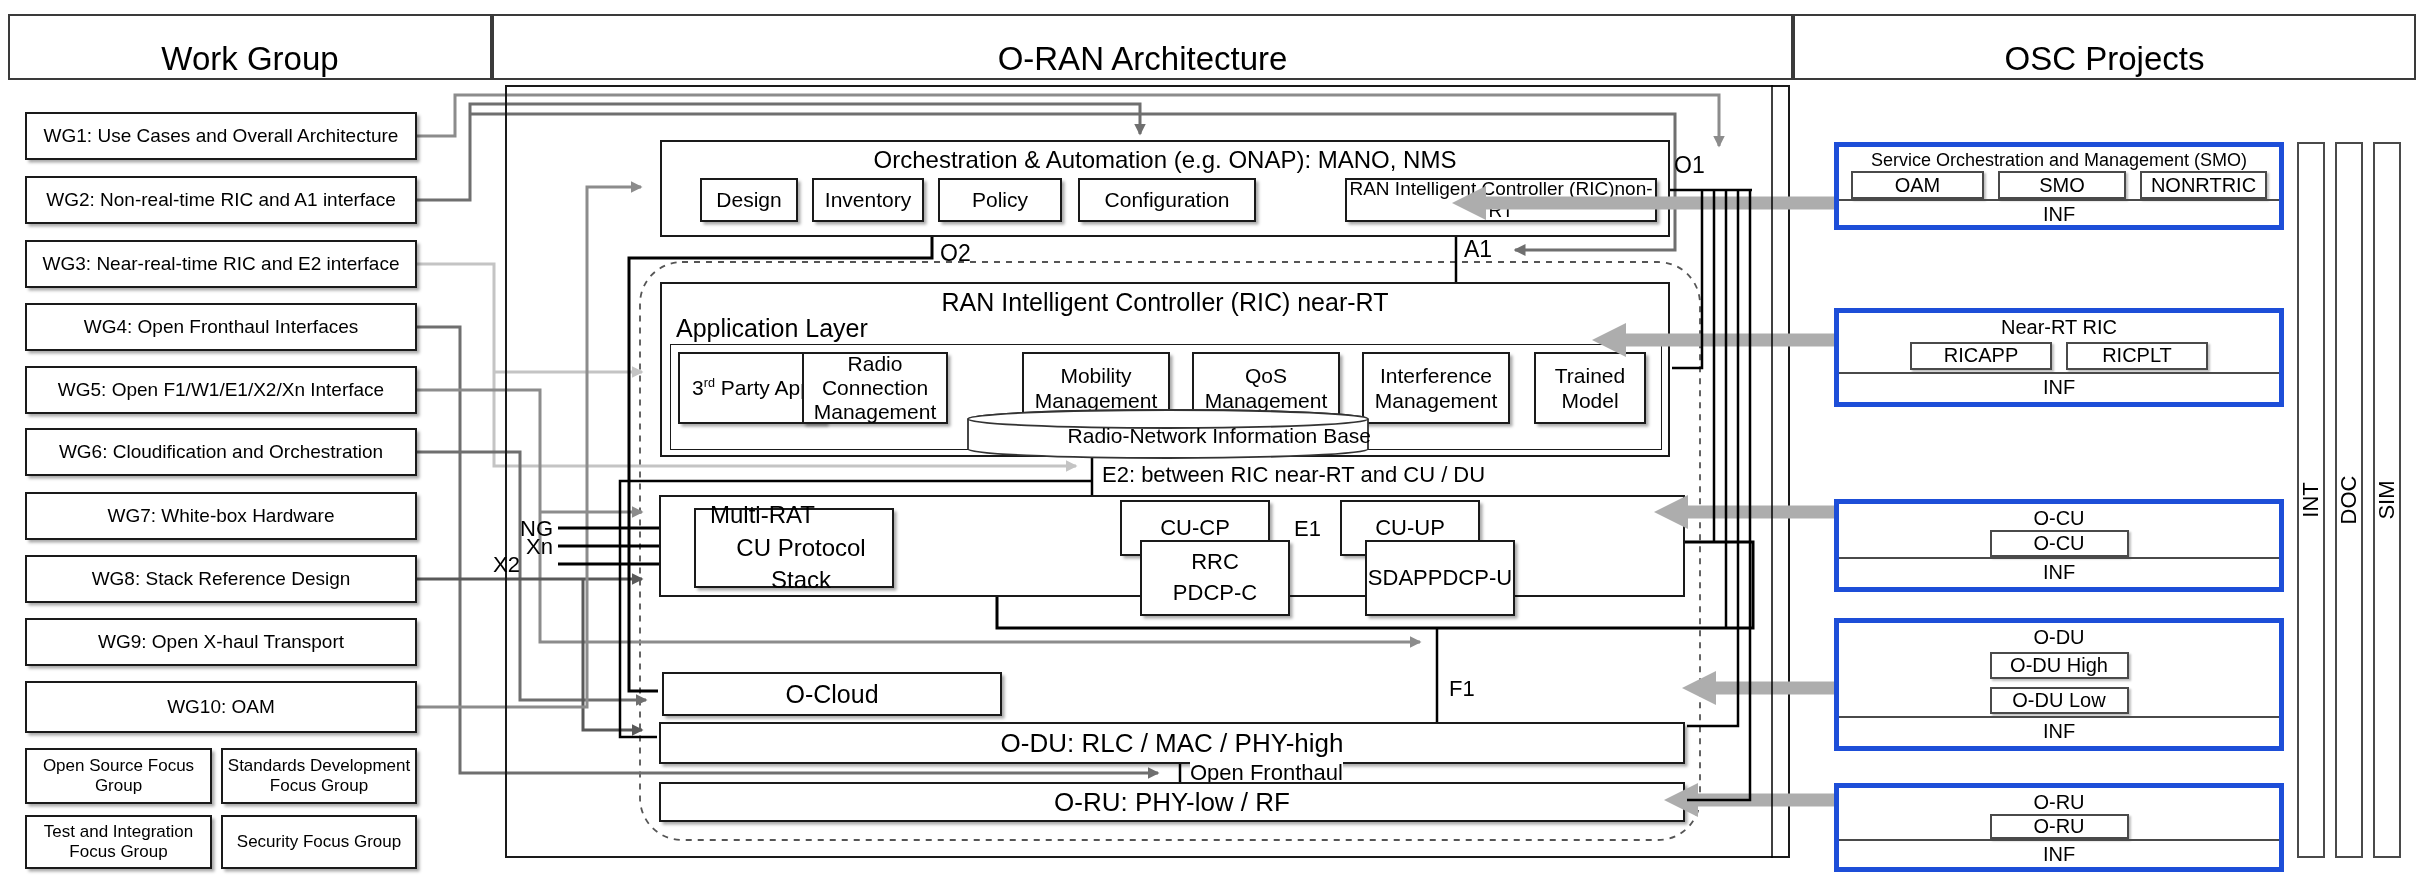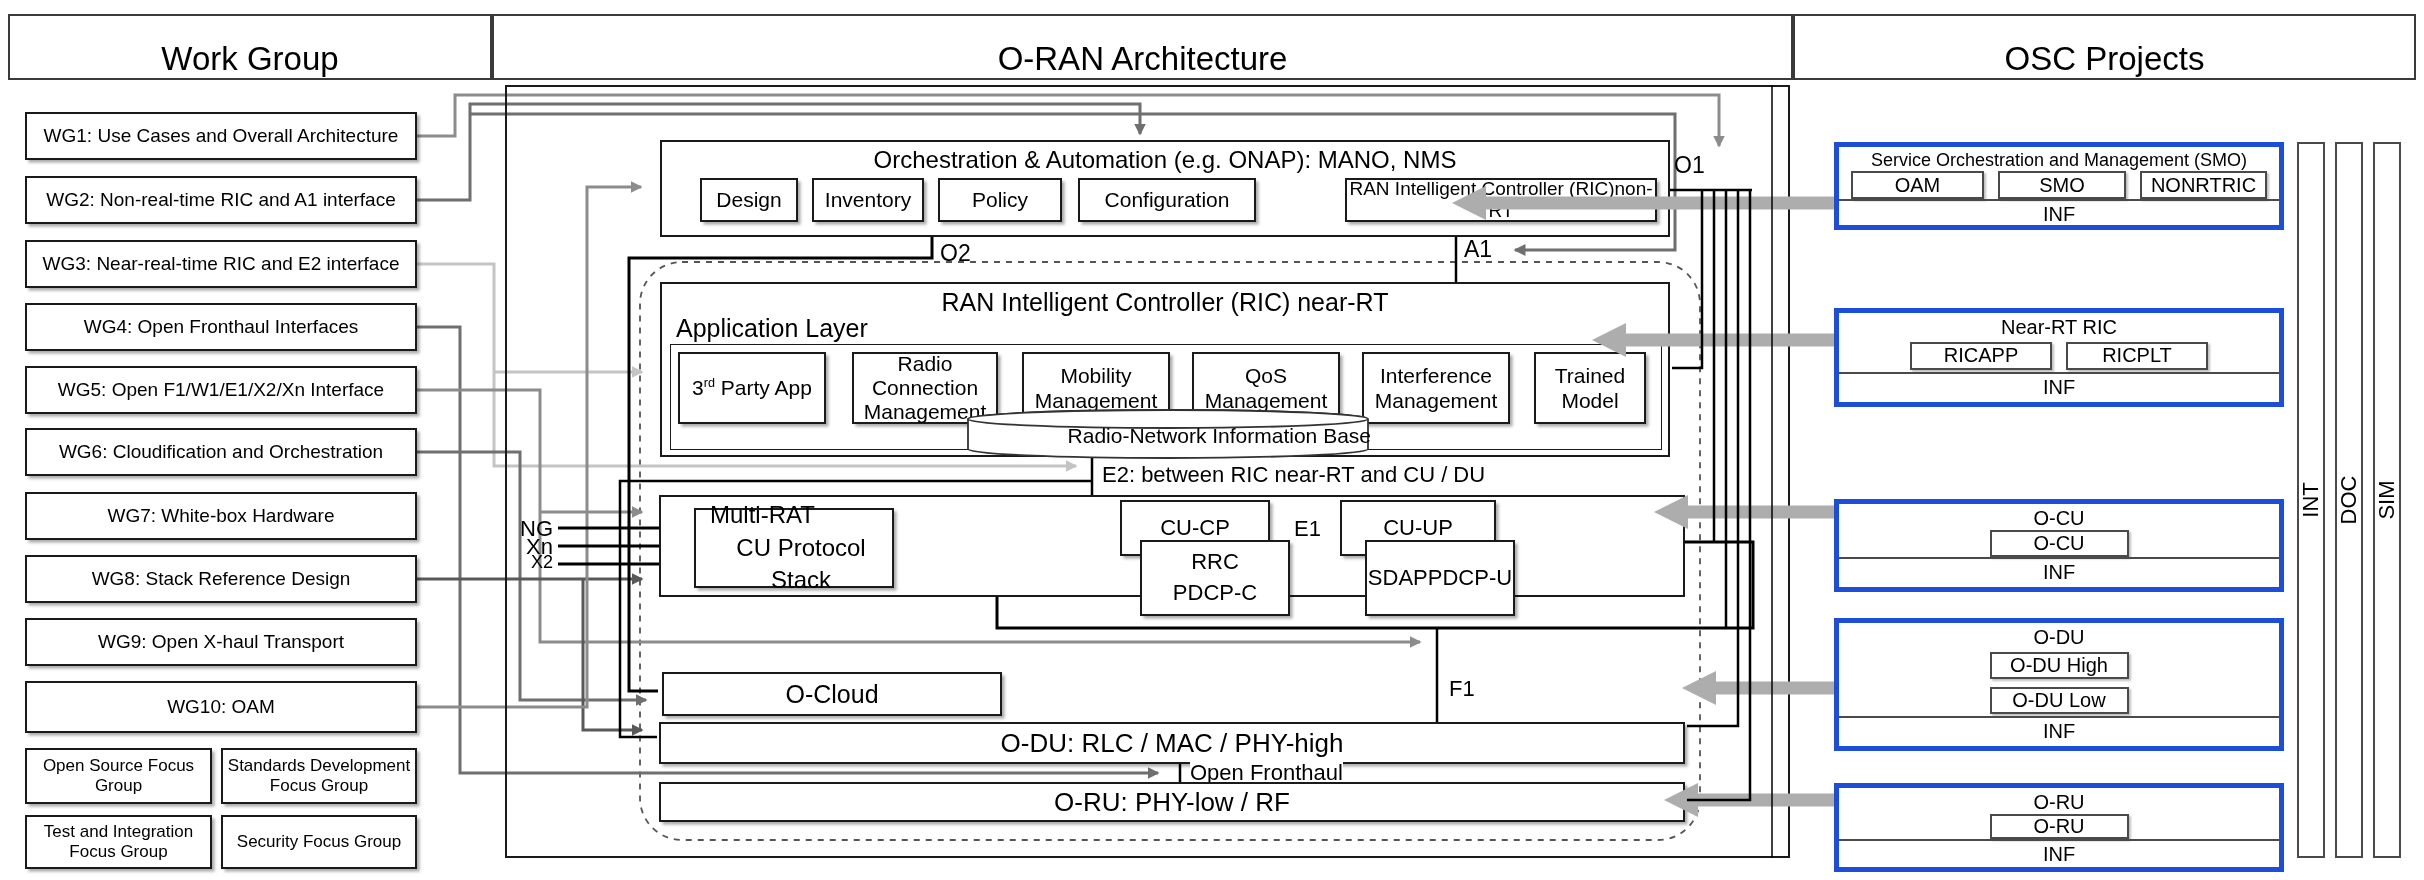--- a/index.html
+++ b/index.html
@@ -155,21 +155,21 @@
   <div class="lbl" style="left:1464px;top:236px;font-size:23px">A1</div>
   <div class="lbl" style="left:1674px;top:152px;font-size:23px">O1</div>
 
   <div class="frame" style="left:660px;top:282px;width:1010px;height:175px;background:#fff"></div>
   <div class="lbl" style="left:660px;top:288px;width:1010px;text-align:center;font-size:25px">RAN Intelligent Controller (RIC) near-RT</div>
   <div class="lbl" style="left:676px;top:314px;font-size:25px">Application Layer</div>
   <div class="frame" style="left:670px;top:344px;width:992px;height:106px;border-width:1.5px"></div>
   <div class="box sh" style="left:678px;top:352px;width:148px;height:72px;font-size:21px">
       <span><span>3</span><sup>rd</sup><span> Party App</span></span>
     </div>
-  <div class="box sh" style="left:852px;top:352px;width:146px;height:72px;font-size:21px;line-height:1.15">
+  <div class="box sh" style="left:802px;top:352px;width:146px;height:72px;font-size:21px;line-height:1.15">
       <span>Radio Connection Management</span>
     </div>
   <div class="box sh" style="left:1022px;top:352px;width:148px;height:72px;font-size:21px;line-height:1.2">
       <span>Mobility Management</span>
     </div>
   <div class="box sh" style="left:1192px;top:352px;width:148px;height:72px;font-size:21px;line-height:1.2">
       <span>QoS Management</span>
     </div>
   <div class="box sh" style="left:1362px;top:352px;width:148px;height:72px;font-size:21px;line-height:1.2">
       <span>Interference Management</span>
@@ -188,35 +188,35 @@
 
   <div class="frame" style="left:659px;top:495px;width:1026px;height:102px;background:#fff"></div>
   <div class="box sh" style="left:694px;top:508px;width:200px;height:80px;flex-direction:column;align-items:flex-start;padding-left:14px;font-size:24px;line-height:1.35">
     <span>Multi-RAT</span>
     <span>CU Protocol Stack</span>
   </div>
   <div class="box sh" style="left:1120px;top:500px;width:150px;height:56px;font-size:22px">
       <span>CU-CP</span>
     </div>
   <div class="lbl" style="left:1294px;top:516px;font-size:22px">E1</div>
-  <div class="box sh" style="left:1340px;top:500px;width:156px;height:56px;font-size:22px">
+  <div class="box sh" style="left:1340px;top:500px;width:140px;height:56px;font-size:22px">
       <span>CU-UP</span>
     </div>
   <div class="box sh" style="left:1140px;top:540px;width:150px;height:76px;flex-direction:column;font-size:22px;line-height:1.4">
     <span>RRC</span>
     <span>PDCP-C</span>
   </div>
   <div class="box sh" style="left:1365px;top:540px;width:150px;height:76px;flex-direction:row;font-size:22px;line-height:1.4">
     <span>SDAP</span>
     <span>PDCP-U</span>
   </div>
 
   <div class="lbl" style="left:493px;top:516px;width:60px;text-align:right;font-size:22px">NG</div>
   <div class="lbl" style="left:493px;top:534px;width:60px;text-align:right;font-size:22px">Xn</div>
-  <div class="lbl" style="left:493px;top:552px;width:60px;text-align:right;font-size:18px">X2</div>
+  <div class="lbl" style="left:493px;top:552px;width:60px;text-align:left;font-size:22px">X2</div>
 
   <div class="lbl" style="left:1449px;top:676px;font-size:22px">F1</div>
 
   <div class="box sh" style="left:662px;top:672px;width:340px;height:44px;font-size:25px">
       <span>O-Cloud</span>
     </div>
   <div class="box sh" style="left:659px;top:722px;width:1026px;height:42px;font-size:26px">
       <span>O-DU: RLC / MAC / PHY-high</span>
     </div>
   <div class="lbl" style="left:1190px;top:760px;font-size:22px;background:#fff">Open Fronthaul</div>

